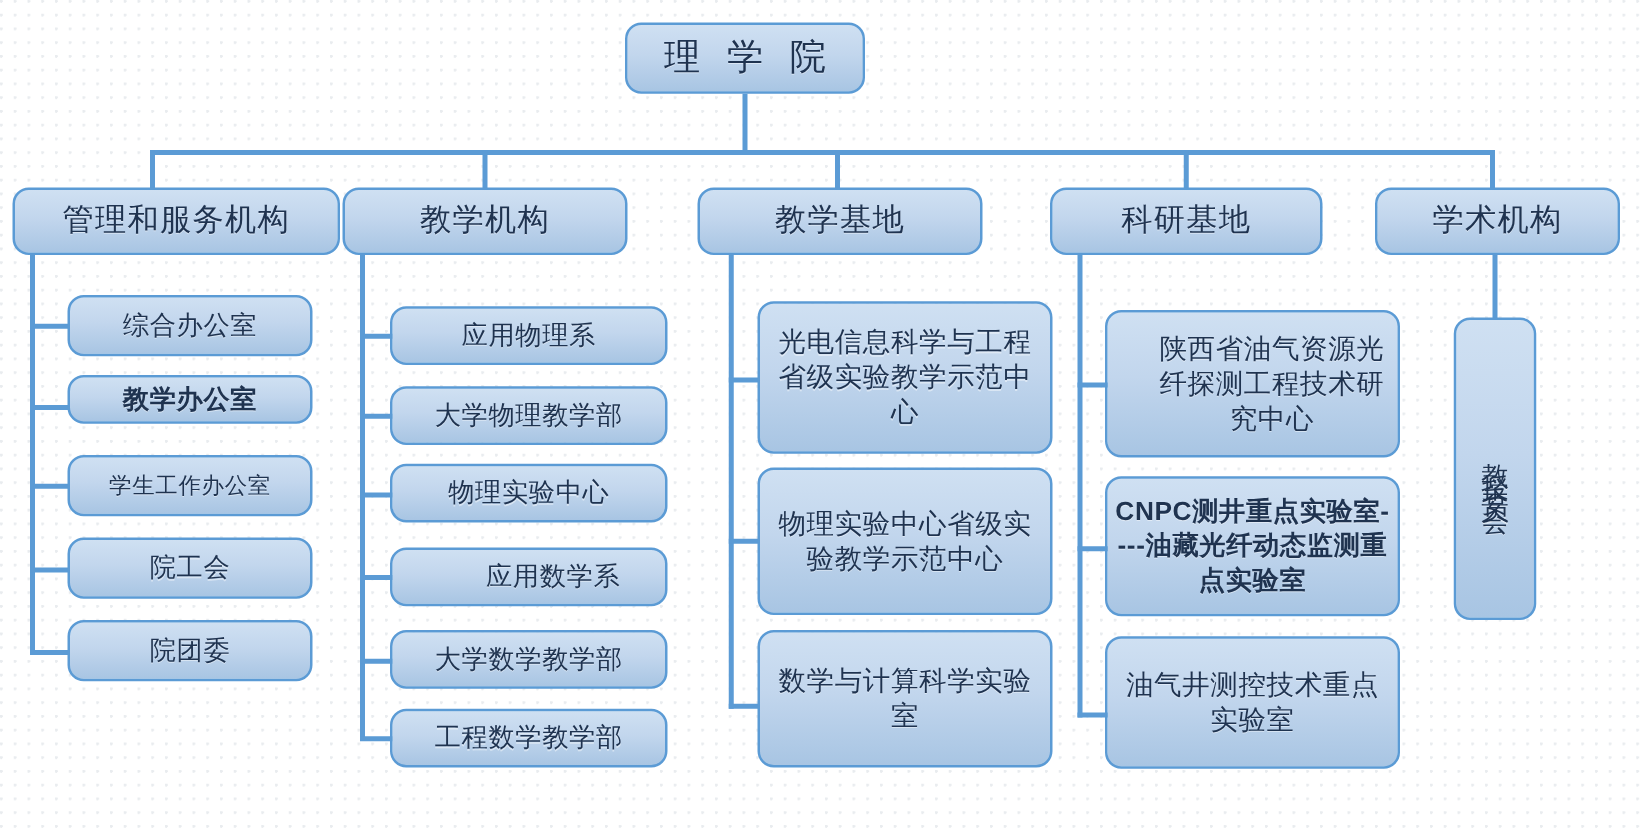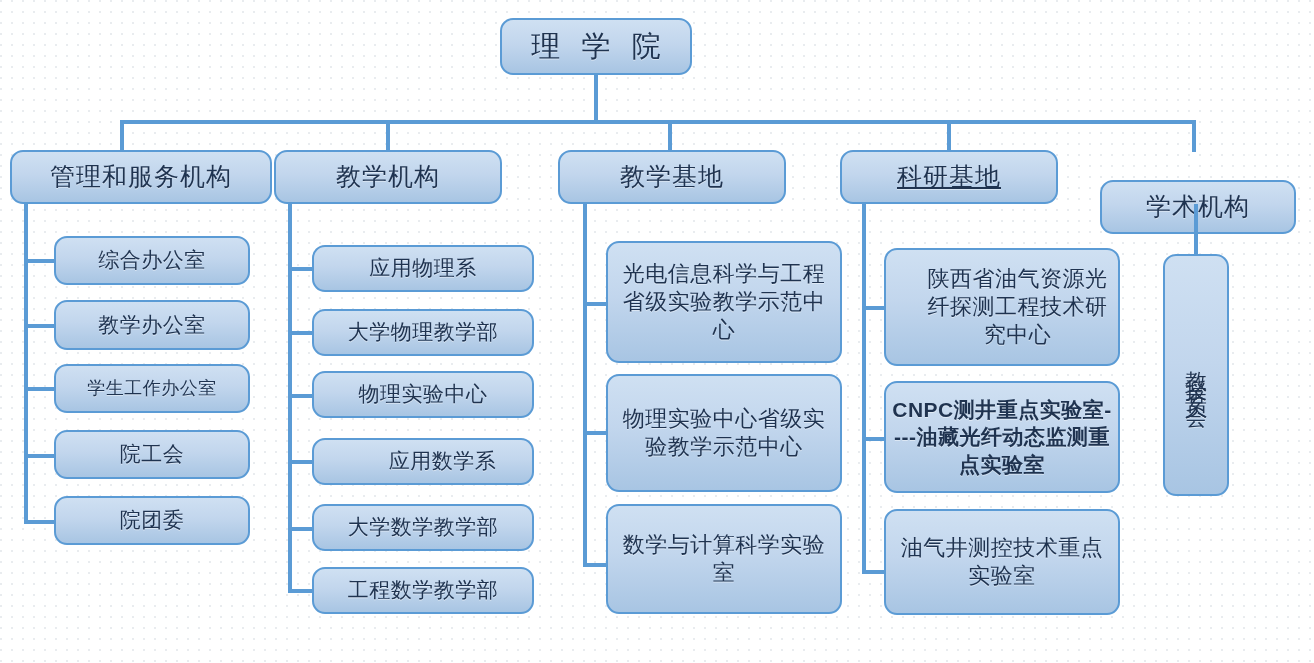--- a/index.html
+++ b/index.html
@@ -116,40 +116,40 @@
   </div>
 
   <div class="node lvl-cat" style="left:274px; top:150px; width:228px; height:54px;">
     <span class="node-label">教学机构</span>
   </div>
 
   <div class="node lvl-cat" style="left:558px; top:150px; width:228px; height:54px;">
     <span class="node-label">教学基地</span>
   </div>
 
-  <div class="node lvl-cat" style="left:840px; top:150px; width:218px; height:54px;text-decoration:underline;">
+  <div class="node lvl-cat" style="left:840px; top:150px; width:218px; height:54px;">
     <span class="node-label">科研基地</span>
   </div>
 
-  <div class="node lvl-cat" style="left:1100px; top:150px; width:196px; height:54px;margin-top:30px;">
+  <div class="node lvl-cat" style="left:1100px; top:150px; width:196px; height:54px;">
     <span class="node-label">学术机构</span>
   </div>
 
   <div class="conn conn-v" style="left:24px; top:204px; width:4px; height:320px;"></div>
 
   <div class="conn conn-h" style="left:24px; top:259px; width:32px; height:4px;"></div>
   <div class="conn conn-h" style="left:24px; top:324px; width:32px; height:4px;"></div>
   <div class="conn conn-h" style="left:24px; top:387px; width:32px; height:4px;"></div>
   <div class="conn conn-h" style="left:24px; top:454px; width:32px; height:4px;"></div>
   <div class="conn conn-h" style="left:24px; top:520px; width:32px; height:4px;"></div>
 
   <div class="node lvl-leaf" style="left:54px; top:236px; width:196px; height:49px;">
     <span class="node-label">综合办公室</span>
   </div>
-  <div class="node lvl-leaf" style="left:54px; top:300px; width:196px; height:50px;">
+  <div class="node lvl-leaf" style="left:54px; top:300px; width:196px; height:39px;font-weight:bold;">
     <span class="node-label">教学办公室</span>
   </div>
   <div class="node lvl-leaf small" style="left:54px; top:364px; width:196px; height:49px;">
     <span class="node-label">学生工作办公室</span>
   </div>
   <div class="node lvl-leaf" style="left:54px; top:496px; width:196px; height:49px;">
     <span class="node-label">院团委</span>
   </div>
   <div class="node lvl-leaf" style="left:54px; top:430px; width:196px; height:49px;">
     <span class="node-label">院工会</span>

